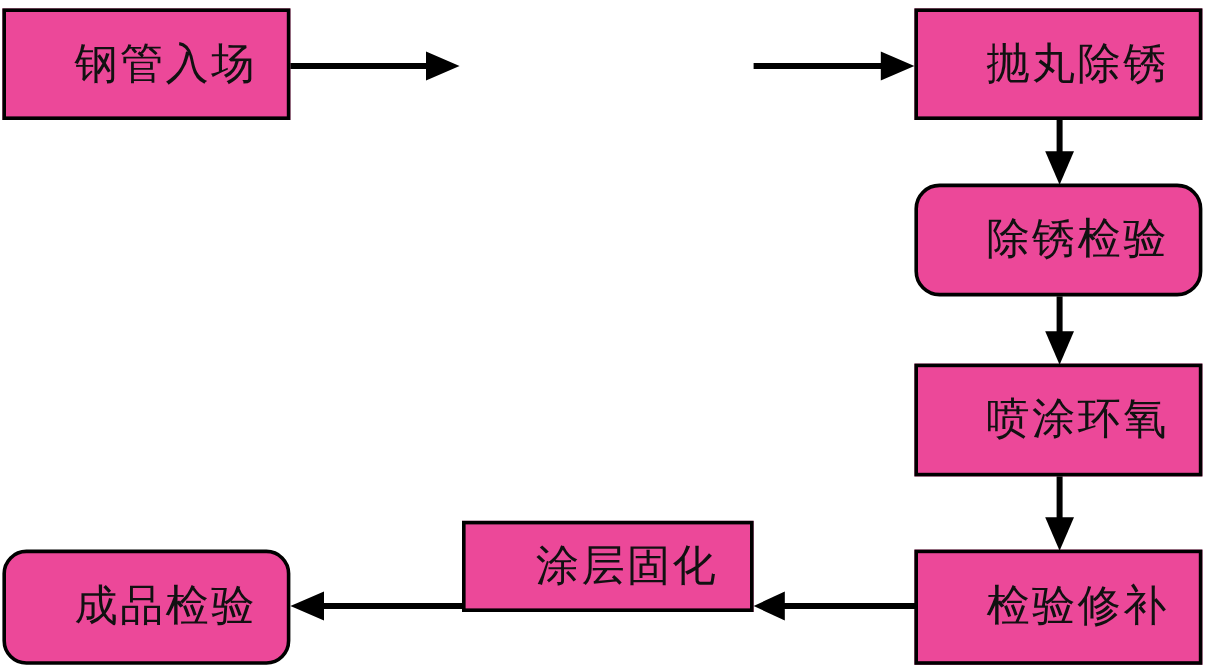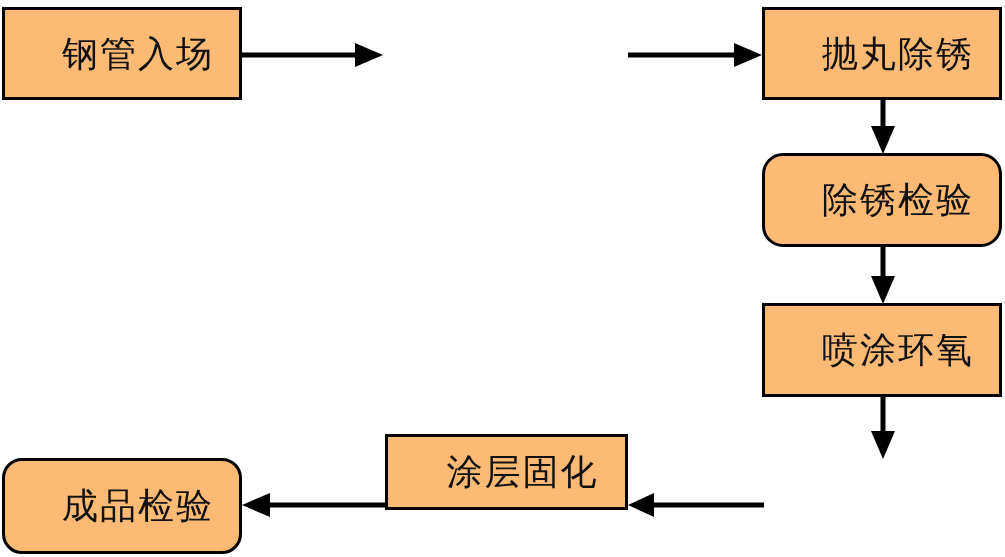--- a/index.html
+++ b/index.html
@@ -13,21 +13,21 @@
   #canvas {
     position: relative;
     width: 1005px;
     height: 557px;
     background: #ffffff;
     overflow: hidden;
   }
   .node {
     position: absolute;
     box-sizing: border-box;
-    background: #fdba74;
+    background: #ec4899;
     border: 3px solid #000000;
     display: flex;
     align-items: center;
     justify-content: center;
     padding-left: 32px;
   }
   .node-label {
     font-family: "DejaVu Serif", "Liberation Serif", serif;
     font-size: 36px;
     line-height: 1;
@@ -59,20 +59,23 @@
   </div>
 
   <div class="node" style="left:762px; top:153px; width:240px; height:94px;border-radius:21px;">
     <span class="node-label">除锈检验</span>
   </div>
 
   <div class="node" style="left:762px; top:303px; width:240px; height:94px;">
     <span class="node-label">喷涂环氧</span>
   </div>
 
+  <div class="node" style="left:762px; top:458px; width:240px; height:96px;">
+    <span class="node-label">检验修补</span>
+  </div>
 
   <div class="node" style="left:385px; top:434px; width:243px; height:76px;">
     <span class="node-label">涂层固化</span>
   </div>
 
   <div class="node" style="left:2px; top:458px; width:240px; height:96px;border-radius:20px;">
     <span class="node-label">成品检验</span>
   </div>
 
   <div class="edge" style="left:242px; top:42px; width:143px; height:26px;">

